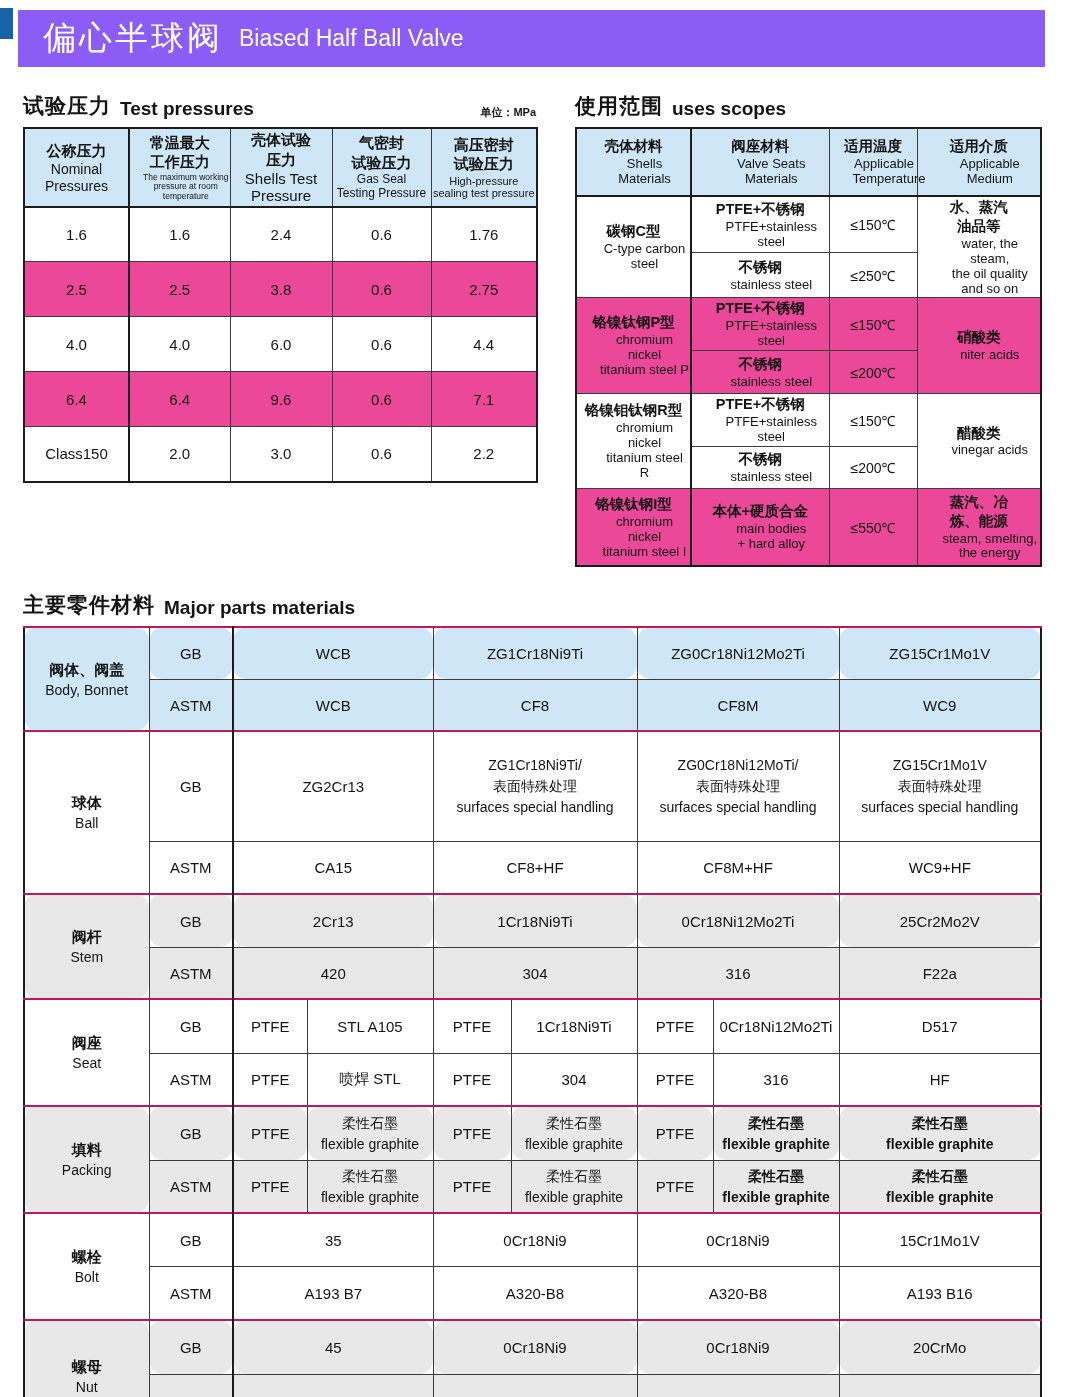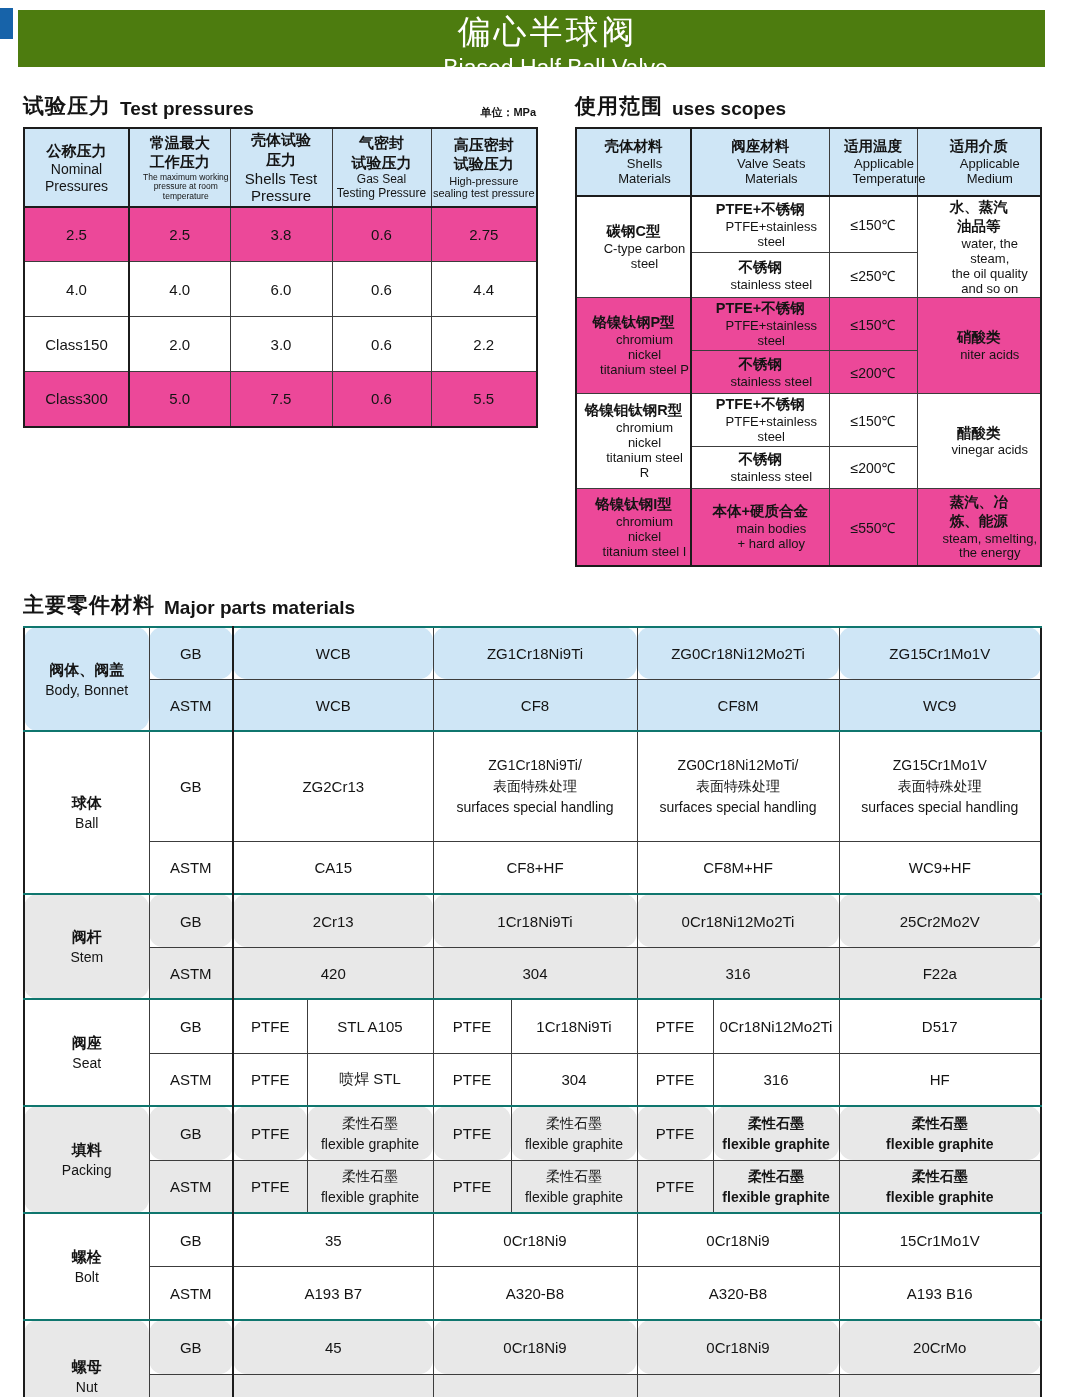--- a/index.html
+++ b/index.html
@@ -4,22 +4,22 @@
 <style>
   * { box-sizing: border-box; }
   html,body { margin:0; padding:0; }
   body {
     width:1069px; height:1397px; background:#ffffff;
     font-family:"Liberation Sans", sans-serif; color:#141414;
     position:relative; overflow:hidden;
   }
   .corner-tab { position:absolute; left:0; top:8px; width:13px; height:31px; background:#1763a9; }
   .banner {
-    margin:10px 24px 0 18px; height:57px; background:#4d7c0f; color:#fff;
-    display:flex; align-items:center; padding-left:32px;flex-direction:column;
+    margin:10px 24px 0 18px; height:57px; background:#8b5cf6; color:#fff;
+    display:flex; align-items:center; padding-left:25px;
   }
   .banner-zh { font-size:33px; letter-spacing:3px; }
   .banner-en { font-size:23px; margin-left:16px; }
 
   .content { padding:0 29px 0 23px; }
   .two-col { display:flex; margin-top:25px; }
   .col-left { width:513px; }
   .col-right { width:465px; margin-left:39px; }
 
   .section-head { display:flex; align-items:flex-end; margin-bottom:7px; }
@@ -54,21 +54,21 @@
   .ush42 { height:42px; } .ush43 { height:43px; } .ush78 { height:78px; }
   .shellc { border-right:2px solid #1c1c1c; }
   .tempc { font-size:14px; }
 
   
   .mp { width:1017px; }
   .mp td { font-size:15px; }
   .mp .part .zh { font-size:15px; }
   .mp .part .en { font-size:14px; font-weight:normal; margin-top:2px; }
   .std { border-right:2px solid #1c1c1c; }
-  .gsep td { border-top:2px solid #0f766e;border-radius:14px; }
+  .gsep td { border-top:2px solid #be185d;border-radius:14px; }
   .h52 { height:52px; } .h53 { height:53px; } .h54 { height:54px; }
   .h58 { height:58px; } .h110 { height:110px; }
   .bg-blue td { background:#cfe6f6; }
   .bg-gray td { background:#e8e8e8; }
   .val.pre { font-size:14px; line-height:1.5; }
   .b { font-weight:bold; }
   .mp-section { margin-top:24px; }
 </style>
 </head>
 <body>
@@ -125,47 +125,54 @@
               </th>
             <th>
                 <div class="zh pre">高压密封
 试验压力</div>
                 <div class="en pre en11">High-pressure
 sealing test pressure</div>
               </th>
           </tr>
         </thead>
         <tbody>
+          <tr>
+            <td class="tpc1">1.6</td>
+            <td>1.6</td>
+            <td>2.4</td>
+            <td>0.6</td>
+            <td>1.76</td>
+          </tr>
           <tr class="shade">
             <td class="tpc1">2.5</td>
             <td>2.5</td>
             <td>3.8</td>
             <td>0.6</td>
             <td>2.75</td>
           </tr>
           <tr>
             <td class="tpc1">4.0</td>
             <td>4.0</td>
             <td>6.0</td>
             <td>0.6</td>
             <td>4.4</td>
           </tr>
+          <tr class="shade">
+            <td class="tpc1">6.4</td>
+            <td>6.4</td>
+            <td>9.6</td>
+            <td>0.6</td>
+            <td>7.1</td>
+          </tr>
           <tr>
             <td class="tpc1">Class150</td>
             <td>2.0</td>
             <td>3.0</td>
             <td>0.6</td>
             <td>2.2</td>
-          </tr>
-          <tr class="shade">
-            <td class="tpc1">Class300</td>
-            <td>5.0</td>
-            <td>7.5</td>
-            <td>0.6</td>
-            <td>5.5</td>
           </tr>
         </tbody>
       </table>
     </div>
 
     <div class="col-right">
       <div class="section-head">
         <span class="sh-zh">使用范围</span>
         <span class="sh-en">uses scopes</span>
       </div>

